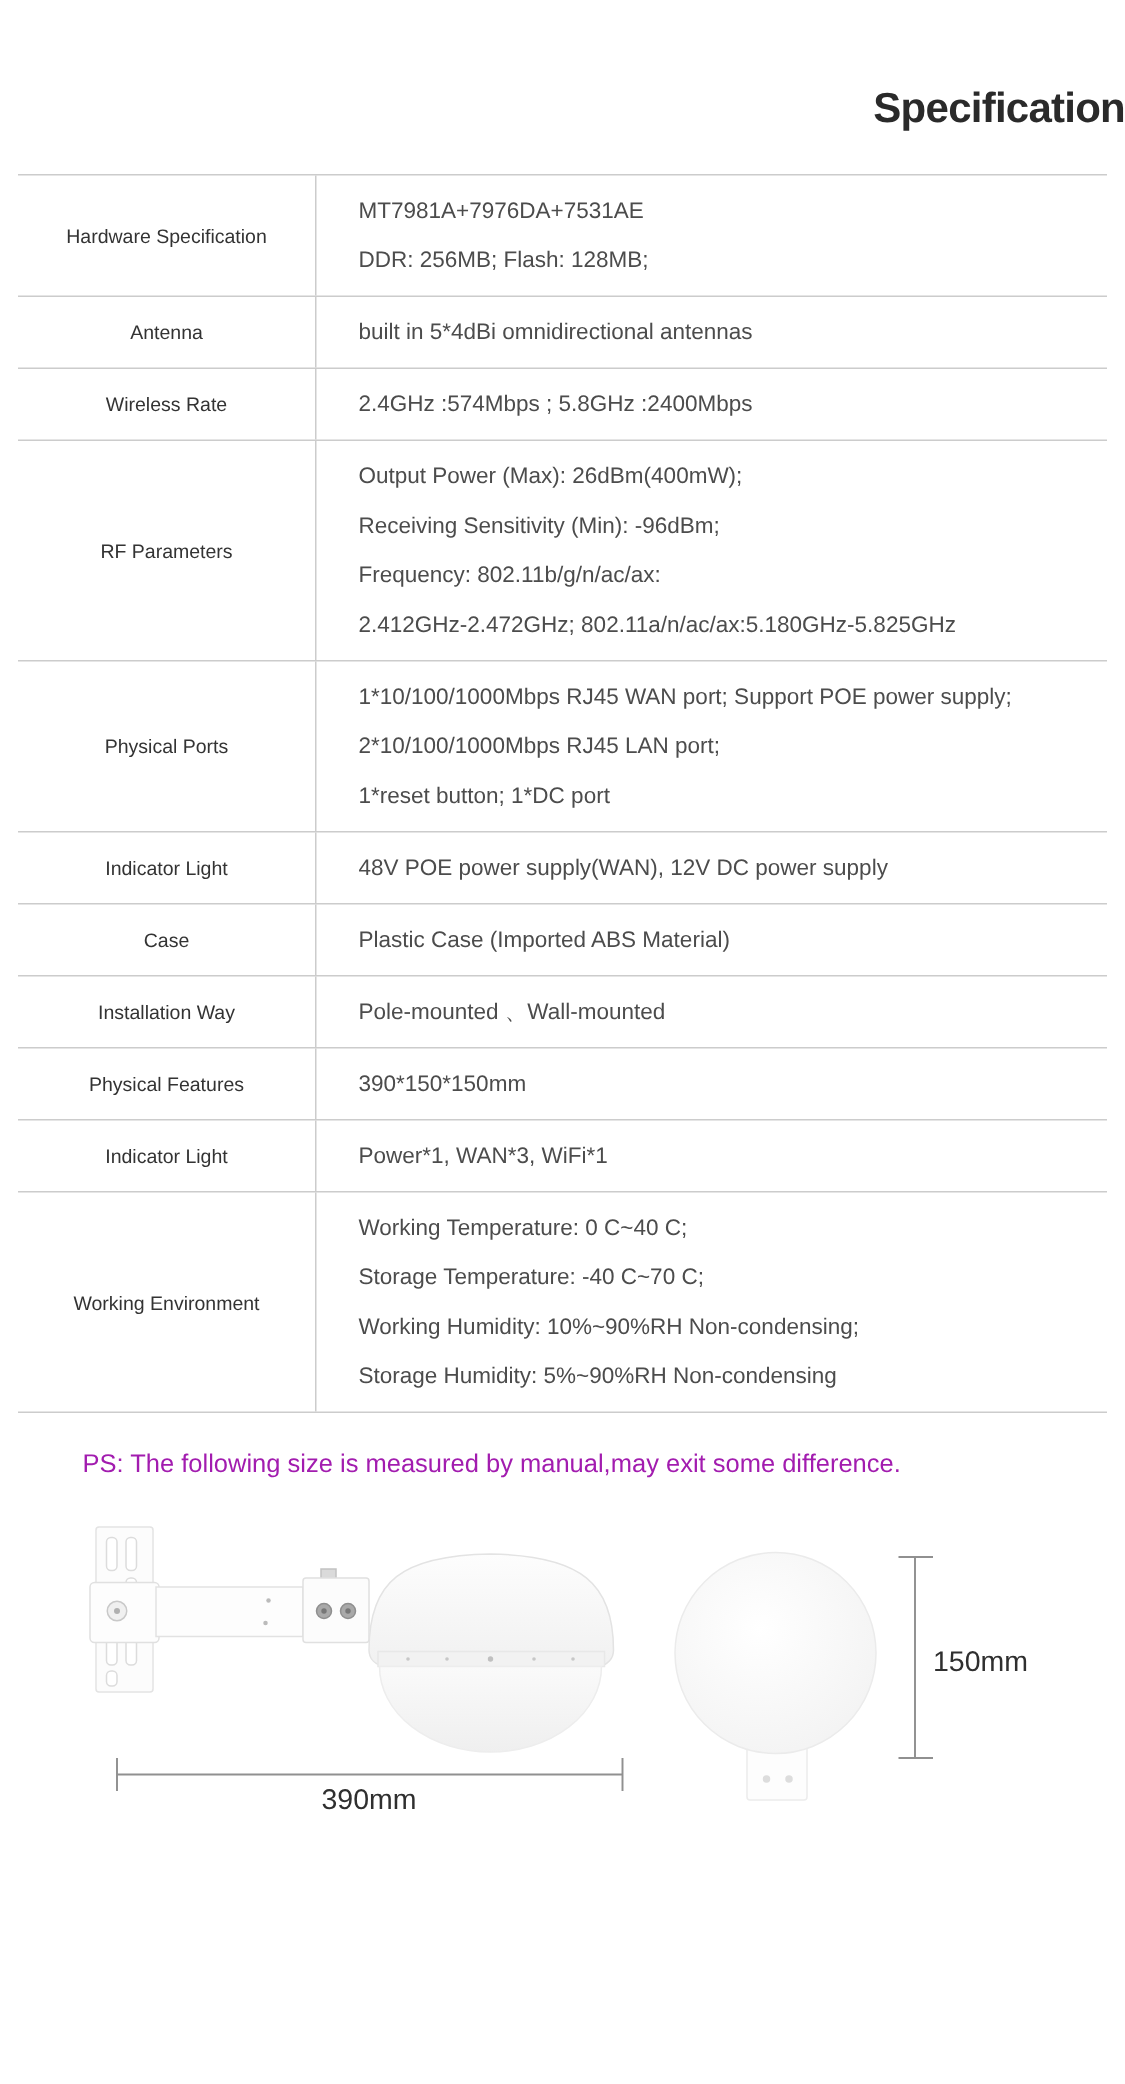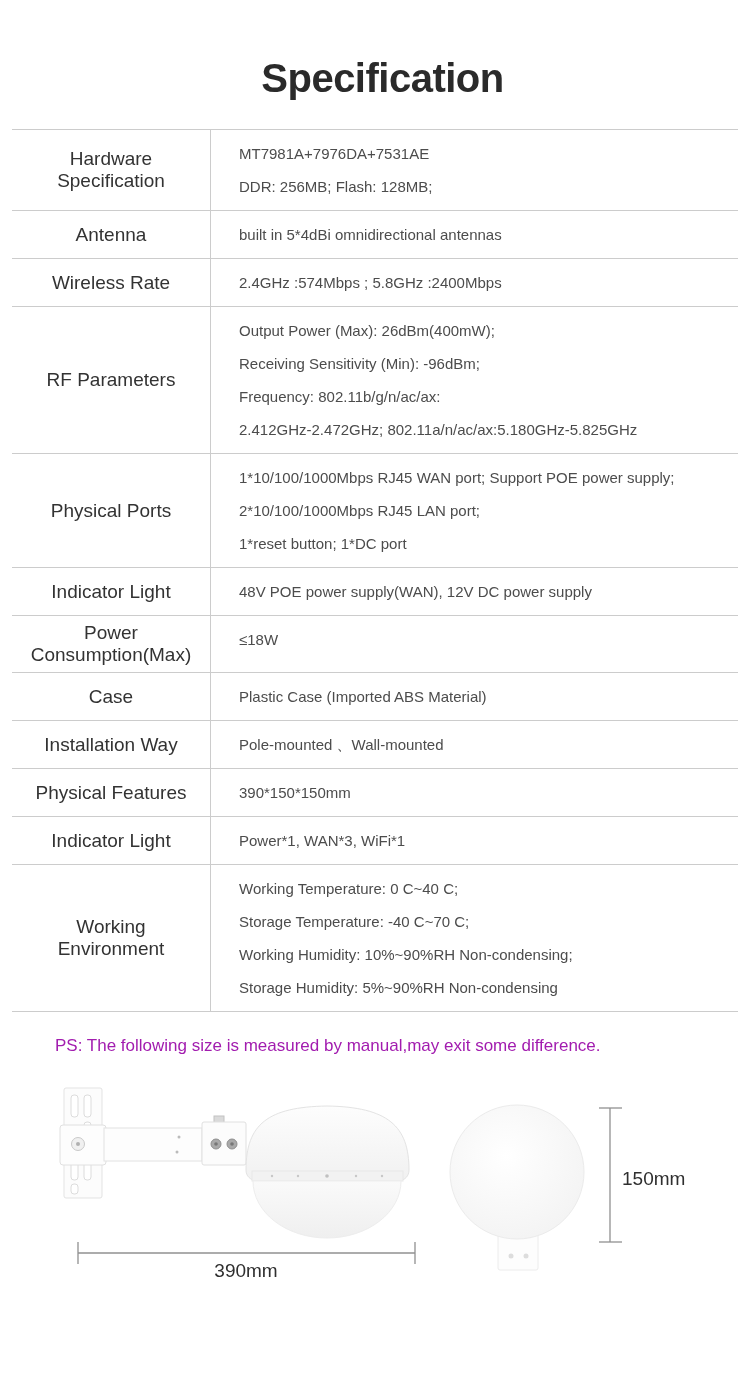--- a/index.html
+++ b/index.html
@@ -12,41 +12,41 @@
   *{box-sizing:border-box;}
   html,body{margin:0;padding:0;background:#ffffff;}
   body{
     width:750px;height:1389px;overflow:hidden;
     font-family:"Liberation Sans","DejaVu Sans",sans-serif;
     color:var(--text-dark);
   }
   .page{width:750px;height:1389px;position:relative;}
   .page-title{
     margin:56px 0 28px 15px;
-    text-align:center;
-    font-size:40px;
+    text-align:right;
+    font-size:28px;
     font-weight:700;
     letter-spacing:-0.5px;
     color:#2a2a2a;
   }
   .spec-table{
     margin:0 12px;
     border-top:1px solid var(--border);
   }
   .spec-row{
     display:flex;
     border-bottom:1px solid var(--border);
   }
   .label-cell{
     width:198px;
     flex:0 0 198px;
     display:flex;align-items:center;justify-content:center;
     text-align:center;
     padding:6px 10px;
-    font-size:19px;
+    font-size:13px;
     color:#333333;
   }
   .value-cell{
     flex:1;
     border-left:1px solid var(--border);
     padding:7px 16px 7px 28px;
     min-height:46px;
     display:flex;flex-direction:column;justify-content:flex-start;
   }
   .value-line{
@@ -119,26 +119,20 @@
         <div class="value-cell">
           <div class="value-line">1*10/100/1000Mbps RJ45 WAN port; Support POE power supply;</div>
           <div class="value-line">2*10/100/1000Mbps RJ45 LAN port;</div>
           <div class="value-line">1*reset button; 1*DC port</div>
         </div>
       </div>
       <div class="spec-row">
         <div class="label-cell">Indicator Light</div>
         <div class="value-cell">
           <div class="value-line">48V POE power supply(WAN), 12V DC power supply</div>
-        </div>
-      </div>
-      <div class="spec-row">
-        <div class="label-cell">Power Consumption(Max)</div>
-        <div class="value-cell">
-          <div class="value-line">≤18W</div>
         </div>
       </div>
       <div class="spec-row">
         <div class="label-cell">Case</div>
         <div class="value-cell">
           <div class="value-line">Plastic Case (Imported ABS Material)</div>
         </div>
       </div>
       <div class="spec-row">
         <div class="label-cell">Installation Way</div>

